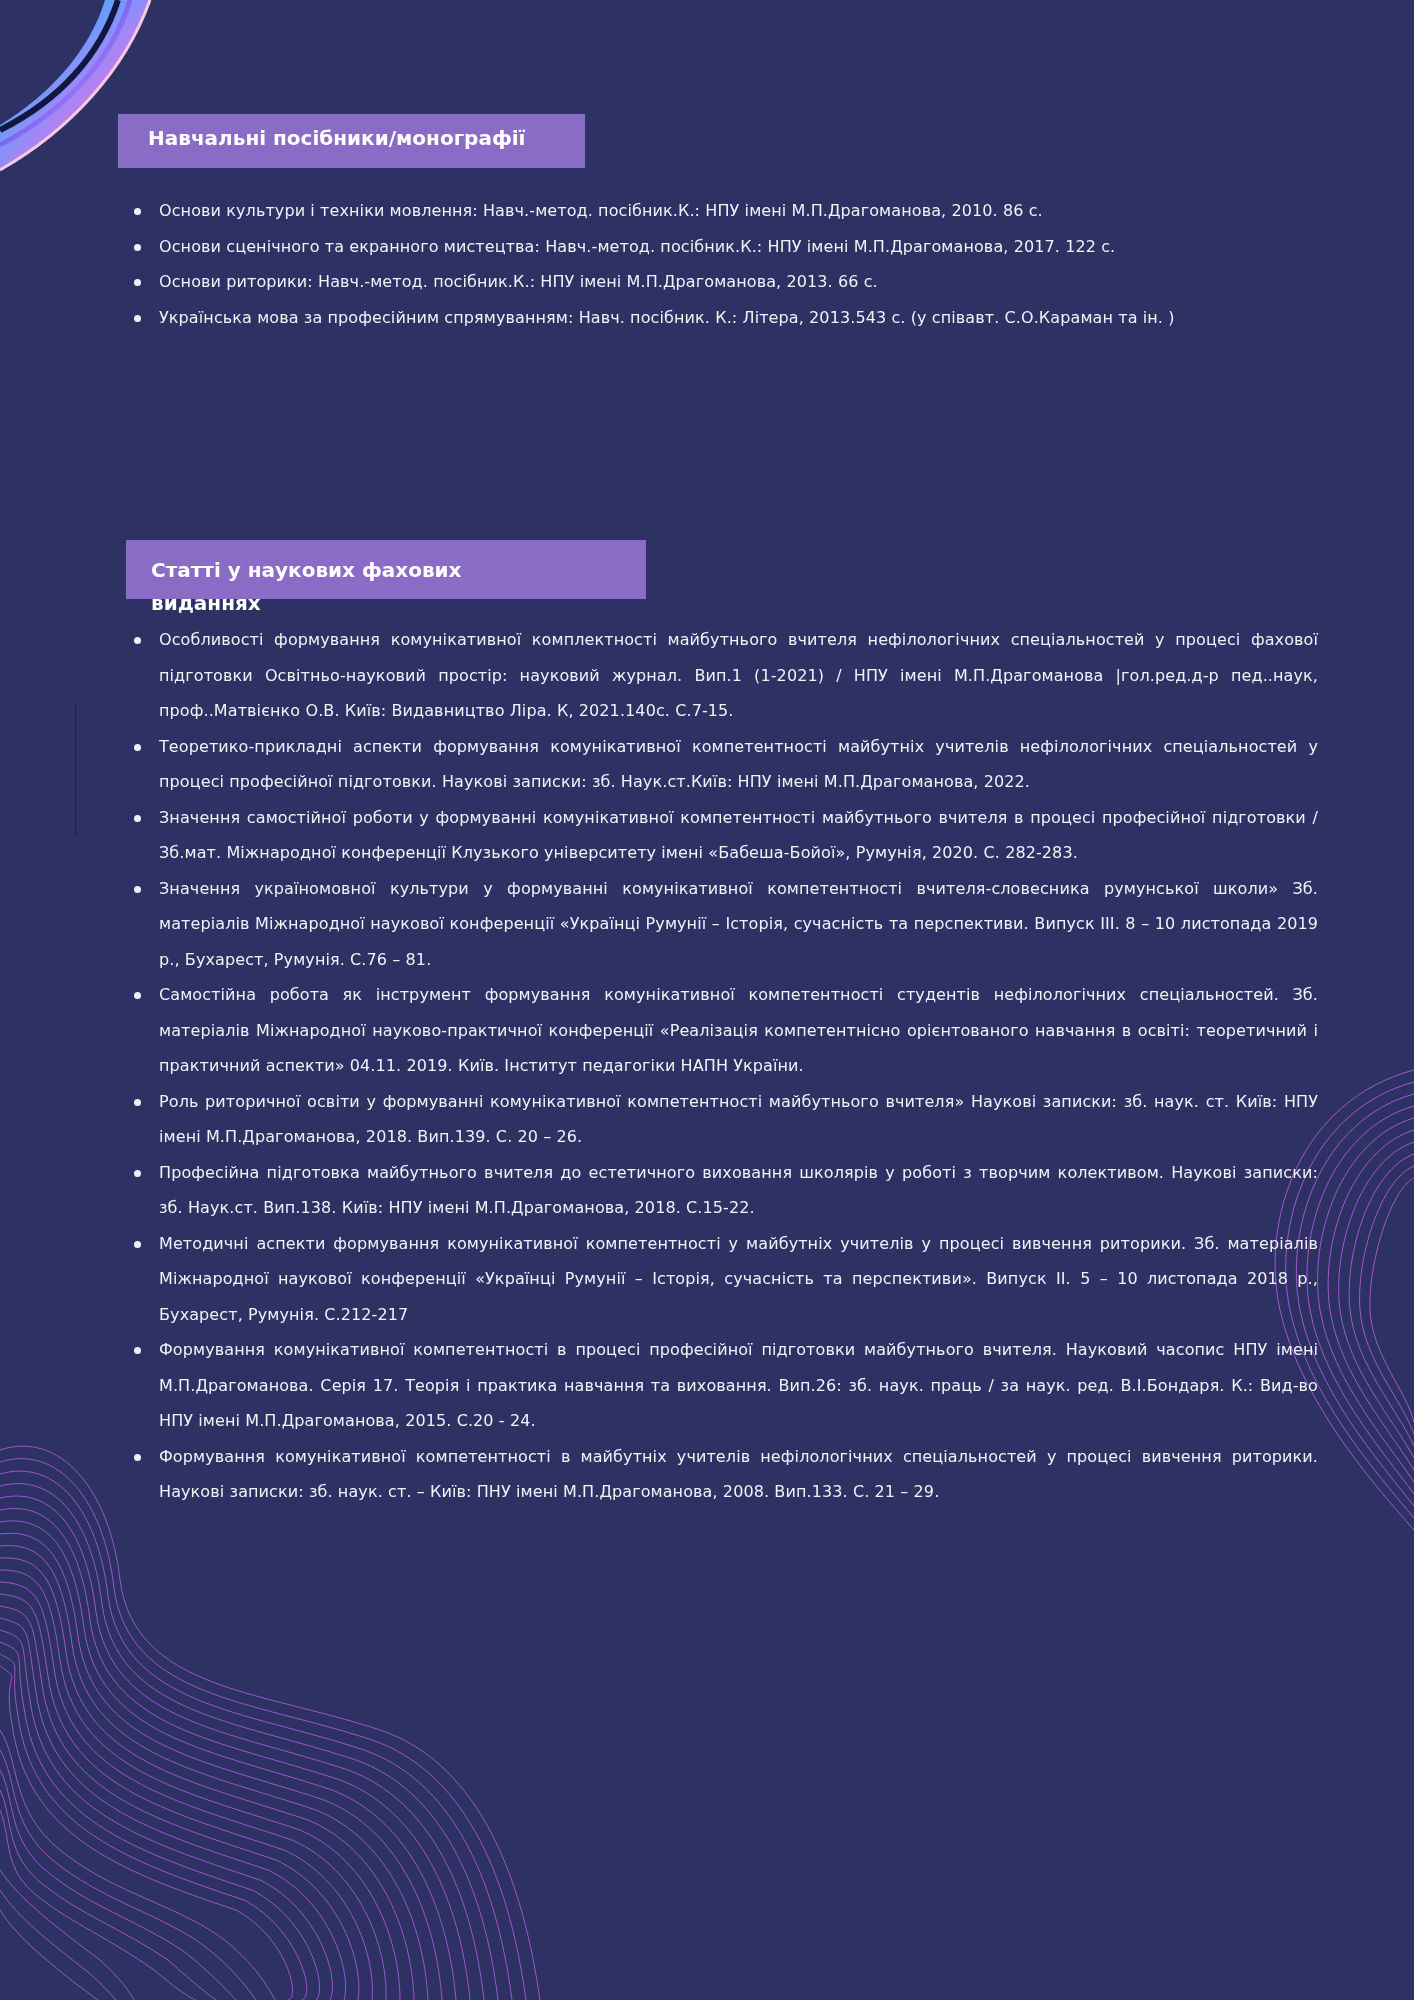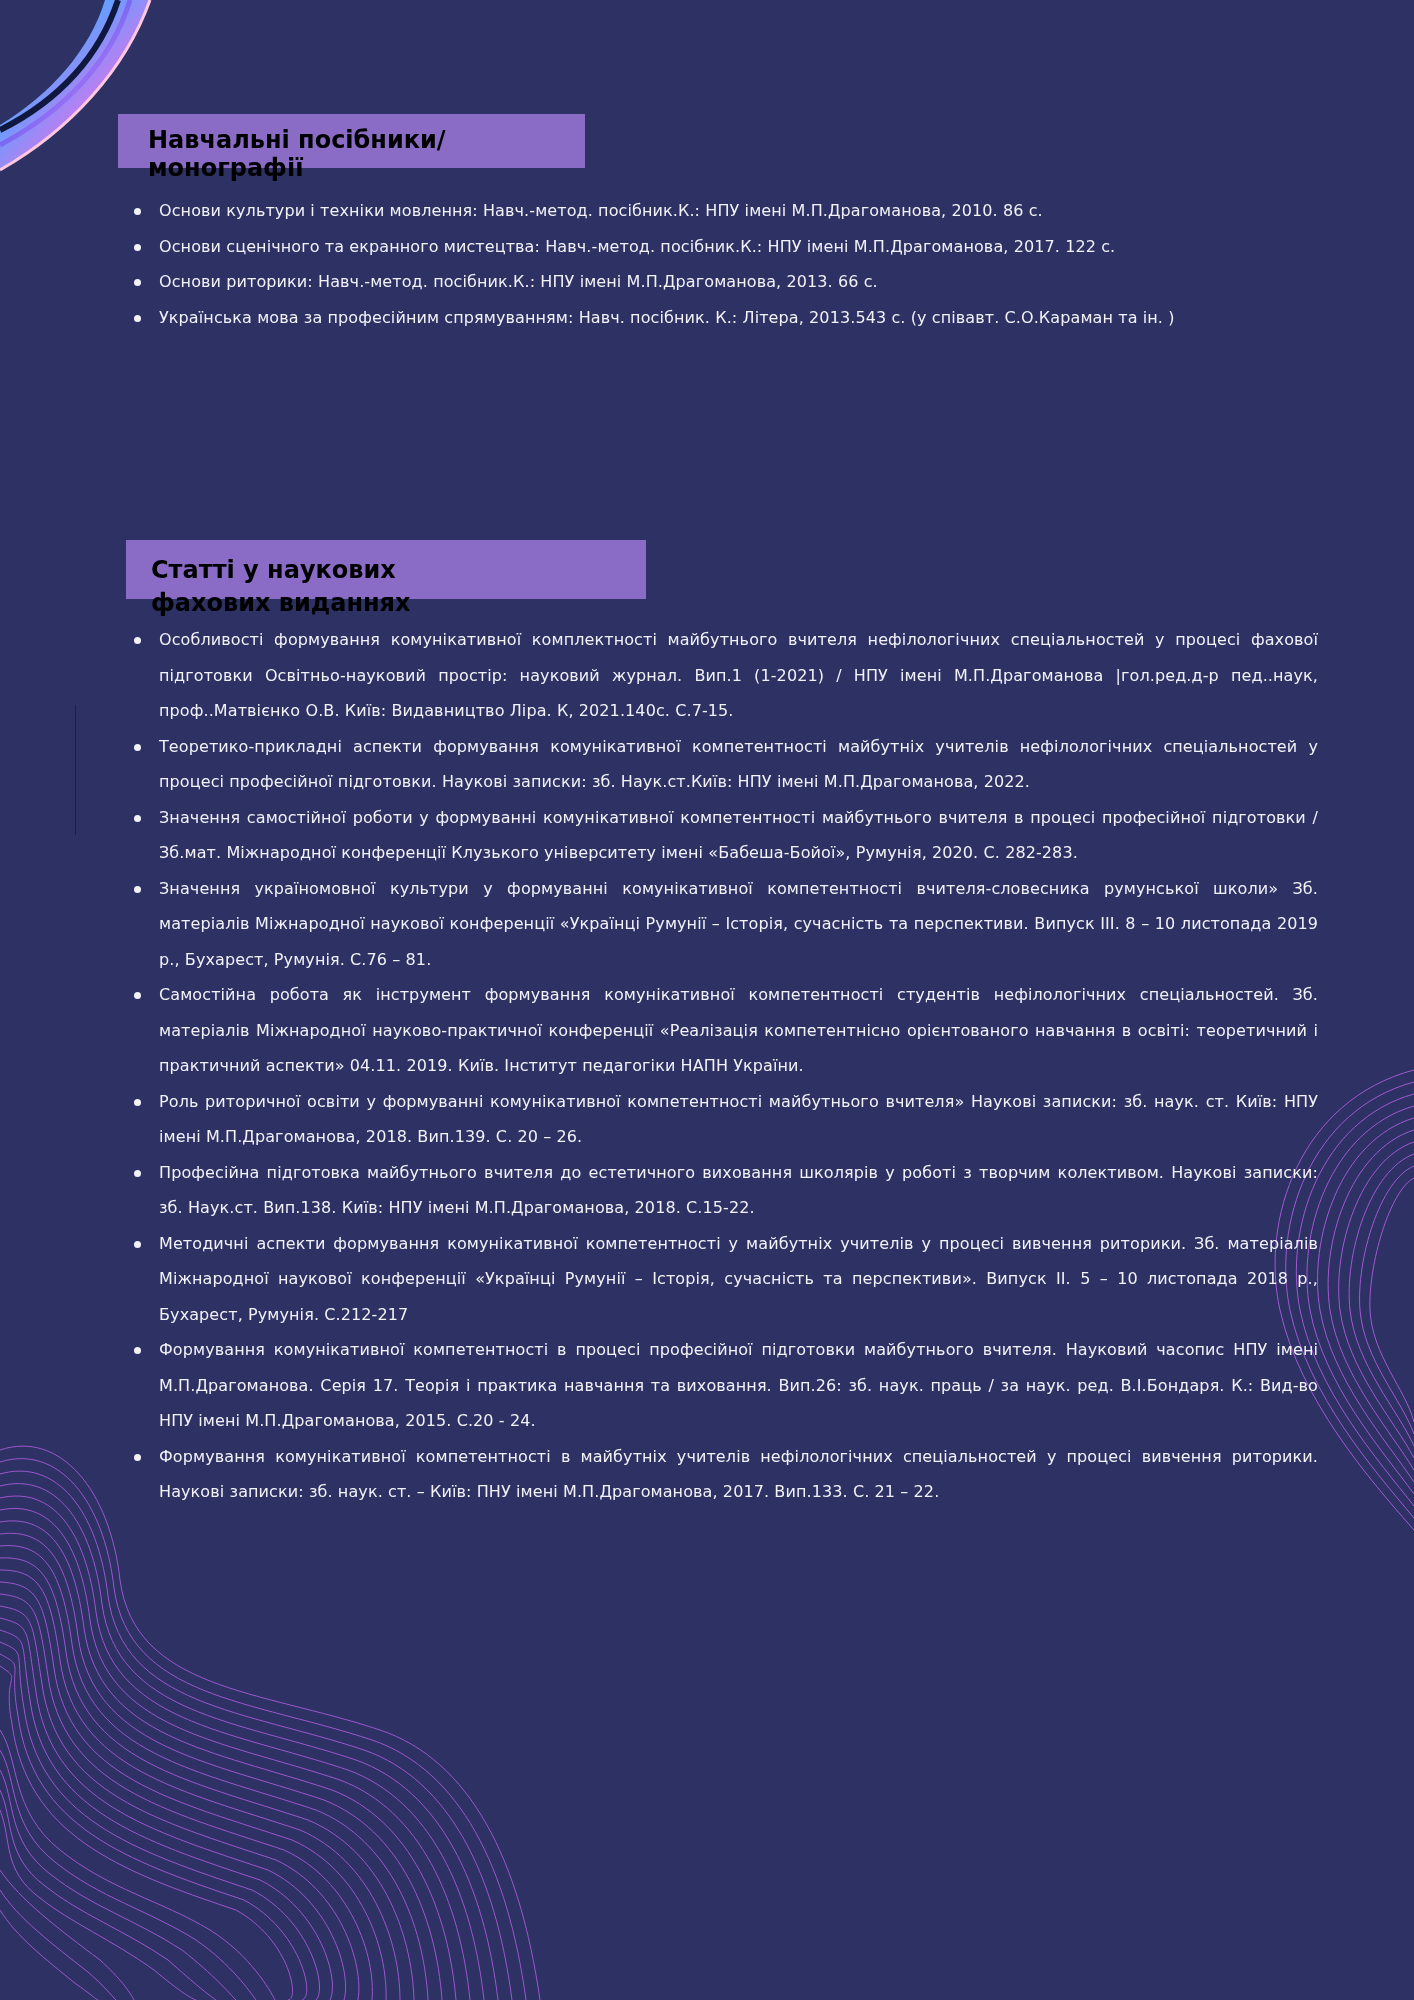--- a/index.html
+++ b/index.html
@@ -33,23 +33,23 @@
     }
     .deco-arcs-right {
       left: 1240px;
       top: 1060px;
       width: 174px;
       height: 480px;
     }
     .section-heading {
       position: absolute;
       background: #8a6cc7;
-      color: #000000;
+      color: #ffffff;
       font-weight: bold;
-      font-size: 24px;
+      font-size: 20px;
       box-sizing: border-box;
     }
     .heading-1 {
       left: 118px;
       top: 114px;
       width: 467px;
       height: 54px;
       padding: 12px 0 0 30px;
     }
     .heading-2 {
@@ -193,14 +193,14 @@
 <ul class="pub-list list-2">
   <li>Особливості   формування комунікативної комплектності майбутнього вчителя нефілологічних спеціальностей у процесі фахової підготовки  Освітньо-науковий простір: науковий журнал. Вип.1 (1-2021) / НПУ імені М.П.Драгоманова |гол.ред.д-р пед..наук, проф..Матвієнко О.В. Київ: Видавництво Ліра. К, 2021.140с. С.7-15.</li>
   <li>Теоретико-прикладні аспекти формування комунікативної компетентності майбутніх учителів нефілологічних спеціальностей у процесі професійної підготовки. Наукові записки: зб. Наук.ст.Київ: НПУ імені М.П.Драгоманова, 2022.</li>
   <li>Значення самостійної роботи у формуванні комунікативної компетентності майбутнього вчителя в процесі професійної підготовки / Зб.мат. Міжнародної конференції Клузького університету імені «Бабеша-Бойої», Румунія, 2020. С. 282-283.</li>
   <li>Значення україномовної культури у формуванні комунікативної компетентності вчителя-словесника румунської школи» Зб. матеріалів Міжнародної наукової конференції «Українці Румунії – Історія, сучасність та перспективи. Випуск ІІІ. 8 – 10 листопада 2019 р., Бухарест, Румунія. С.76 – 81.</li>
   <li>Самостійна робота як інструмент формування комунікативної компетентності студентів нефілологічних спеціальностей. Зб. матеріалів   Міжнародної науково-практичної конференції «Реалізація компетентнісно орієнтованого навчання в освіті: теоретичний і практичний аспекти» 04.11. 2019. Київ. Інститут педагогіки НАПН України.</li>
   <li>Роль риторичної освіти у формуванні комунікативної компетентності майбутнього вчителя» Наукові записки: зб. наук. ст. Київ: НПУ імені М.П.Драгоманова, 2018. Вип.139. С. 20 – 26.</li>
   <li>Професійна підготовка майбутнього вчителя до естетичного виховання школярів у роботі з творчим колективом. Наукові записки: зб. Наук.ст. Вип.138. Київ: НПУ імені М.П.Драгоманова, 2018.  С.15-22.</li>
   <li>Методичні аспекти формування комунікативної компетентності у майбутніх учителів у процесі вивчення риторики. Зб. матеріалів Міжнародної наукової конференції «Українці Румунії – Історія, сучасність та перспективи». Випуск ІІ. 5 – 10 листопада 2018 р., Бухарест, Румунія. С.212-217</li>
   <li>Формування комунікативної компетентності в процесі професійної підготовки майбутнього вчителя. Науковий часопис НПУ імені М.П.Драгоманова. Серія 17. Теорія і практика навчання та виховання. Вип.26: зб. наук. праць / за наук. ред. В.І.Бондаря. К.: Вид-во НПУ імені М.П.Драгоманова, 2015. С.20 - 24.</li>
-  <li>Формування комунікативної компетентності в майбутніх учителів нефілологічних спеціальностей у процесі вивчення риторики. Наукові записки: зб. наук. ст. – Київ: ПНУ імені М.П.Драгоманова, 2017. Вип.133. С. 21 – 22.</li>
+  <li>Формування комунікативної компетентності в майбутніх учителів нефілологічних спеціальностей у процесі вивчення риторики. Наукові записки: зб. наук. ст. – Київ: ПНУ імені М.П.Драгоманова, 2008. Вип.133. С. 21 – 29.</li>
 </ul>
 
 </body></html>

